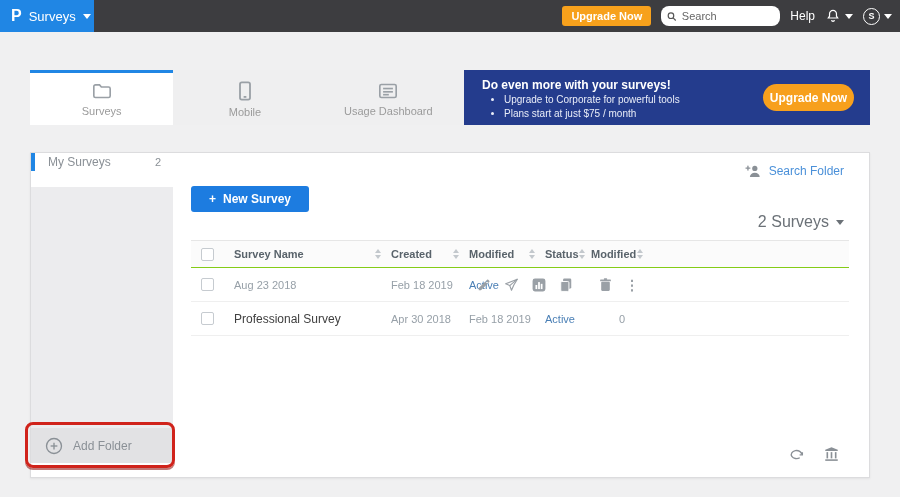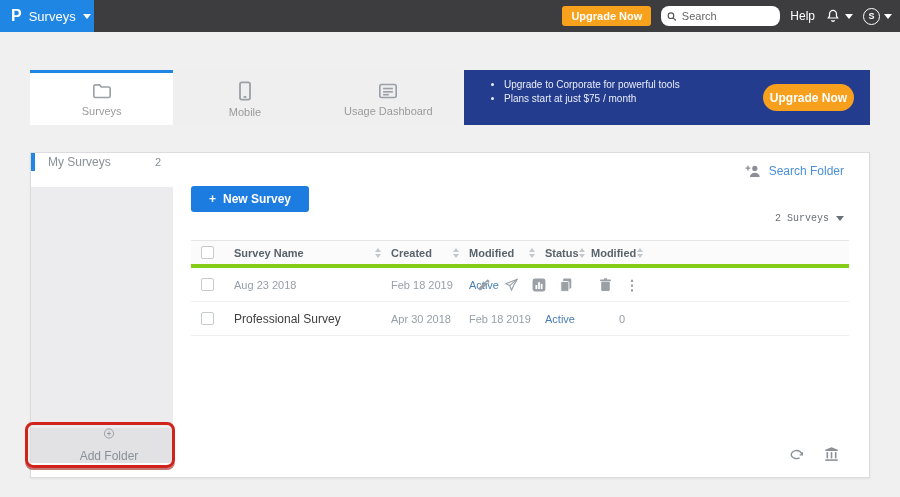--- a/index.html
+++ b/index.html
@@ -35,35 +35,35 @@
   .pill { position:absolute; right:16px; top:14px; width:91px; height:27px; background:#f7a01d; border:none; border-radius:14px; color:#fff; font-weight:bold; font-size:12px; cursor:pointer; font-family:"Liberation Sans",sans-serif; }
 
   
   .card { position:absolute; top:152px; left:30px; width:840px; height:326px; background:#fff; border:1px solid #dcdcde; box-shadow:0 1px 2px rgba(0,0,0,.06); }
 
   
   .folder-row { position:absolute; left:0; top:0; width:142px; height:18px; background:#fff; border-left:4px solid #2086e4; display:flex; align-items:center; padding:0 12px 0 13px; cursor:pointer; }
   .folder-row .folder-label { font-size:12px; color:#8a9096; }
   .folder-row .count { margin-left:auto; font-size:11px; color:#8a9096; }
   .sidebar-body { position:absolute; left:0; top:34px; width:142px; height:241px; background:#ececee; }
-  .addfolder { position:absolute; left:0; top:275px; width:142px; height:35px; background:#e2e2e4; display:flex; align-items:center; gap:10px; padding-left:14px; cursor:pointer;flex-direction:column; }
+  .addfolder { position:absolute; left:0; top:275px; width:142px; height:35px; background:#e2e2e4; display:flex; align-items:center; gap:10px; padding-left:14px; cursor:pointer; }
   .addfolder span { font-size:12px; color:#8a9096; }
   .red-annotation { position:absolute; left:-6px; top:269px; width:150px; height:46px; border:3px solid #d0231b; border-radius:8px; box-shadow:0 2px 0 rgba(140,10,5,.55); pointer-events:none; }
 
   
   .share { position:absolute; top:11px; right:25px; display:flex; align-items:center; gap:7px; cursor:pointer; }
   .share span { color:#4a90d9; font-size:12px; }
   .new-survey { position:absolute; left:160px; top:33px; width:118px; height:26px; background:#1d7ce0; color:#fff; border:none; border-radius:3px; font-size:12px; font-weight:bold; cursor:pointer; display:flex; align-items:center; justify-content:center; gap:7px; font-family:"Liberation Sans",sans-serif; }
   .count-dd { position:absolute; top:60px; right:25px; display:flex; align-items:center; gap:7px; cursor:pointer; }
-  .count-dd span { font-size:10px; color:#6b7177;font-family:Liberation Mono, monospace; }
+  .count-dd span { font-size:16px; color:#6b7177; }
 
   
   .table { position:absolute; left:160px; top:87px; width:658px; }
   .t-row { display:grid; grid-template-columns:43px 157px 78px 76px 46px 62px 1fr; align-items:center; }
-  .t-head { height:28px; background:#fbfbfb; border-top:1px solid #e6e6e6; border-bottom:4px solid #84cc16; }
+  .t-head { height:28px; background:#fbfbfb; border-top:1px solid #e6e6e6; border-bottom:1px solid #84cc16; }
   .t-head .hcell { display:flex; align-items:center; justify-content:space-between; padding-right:10px; font-size:11px; font-weight:bold; color:#59636b; }
   .t-body-row { height:34px; border-bottom:1px solid #efefef; }
   .checkbox { width:13px; height:13px; border:1px solid #c6cbd0; border-radius:2px; background:#fff; margin-left:10px; cursor:pointer; }
   .name-1 { font-size:12px; font-weight:bold; color:#33679b; cursor:pointer; }
   .name-2 { font-size:12px; color:#404040; cursor:pointer; }
   .date { font-size:11px; color:#97a0a8; }
   .status { font-size:11px; color:#4a7fb5; }
   .resp { font-size:11px; color:#97a0a8; text-align:center; }
   .sort { display:inline-flex; flex-direction:column; gap:2px; cursor:pointer; }
   .sort i { width:0; height:0; border-left:3.5px solid transparent; border-right:3.5px solid transparent; display:block; }
@@ -131,20 +131,21 @@
           <rect x="2" y="3" width="20" height="16" rx="2"></rect>
           <line x1="6" y1="8" x2="18" y2="8"></line>
           <line x1="6" y1="12" x2="18" y2="12"></line>
           <line x1="6" y1="15.5" x2="13" y2="15.5"></line>
         </svg>
       <span class="tab-label">Usage Dashboard</span>
     </div>
   </div>
 
   <div class="banner">
+    <div class="banner-title">Do even more with your surveys!</div>
     <ul>
       <li>Upgrade to Corporate for powerful tools</li>
       <li>Plans start at just $75 / month</li>
     </ul>
     <button class="pill">Upgrade Now</button>
   </div>
 
   <div class="card">
 
     <div class="folder-row">

